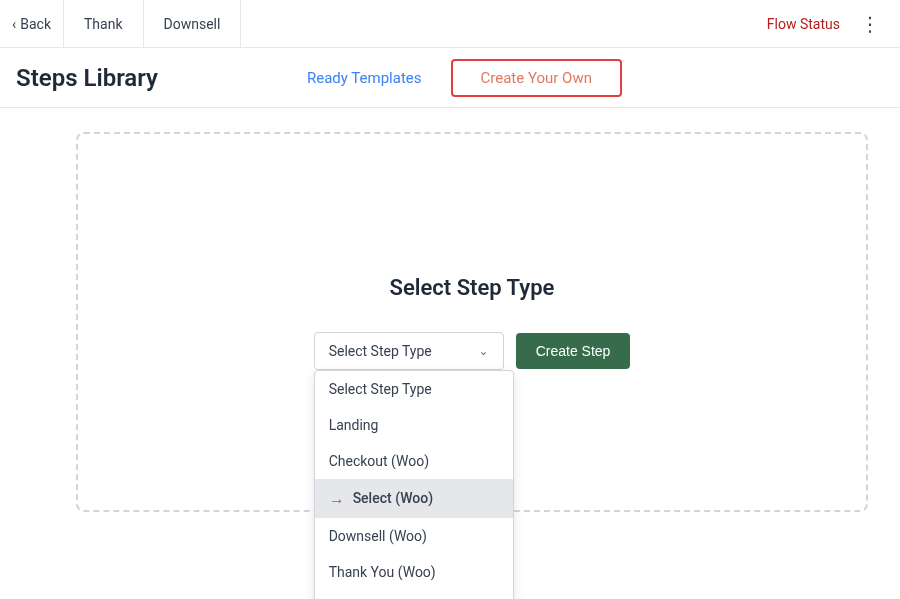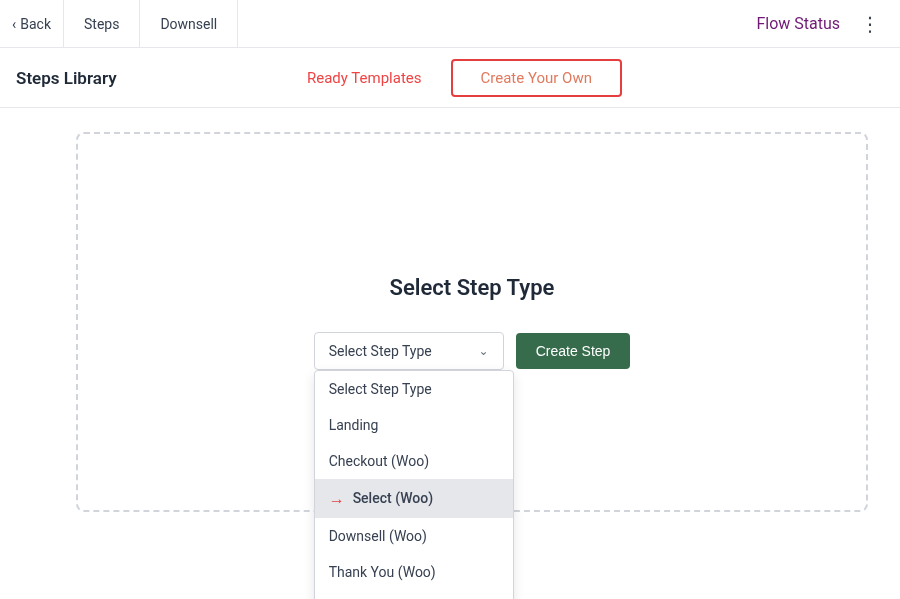--- a/index.html
+++ b/index.html
@@ -33,60 +33,60 @@
       height: 100%;
       display: flex;
       align-items: center;
       font-size: 14px;
       color: #374151;
       cursor: pointer;
       border-right: 1px solid #e5e7eb;
     }
     .nav-spacer { flex: 1; }
     .nav-flow-status {
-      font-size: 16px;
-      color: #701a75;
+      font-size: 14px;
+      color: #b91c1c;
       padding: 0 12px;
       cursor: pointer;
     }
     .nav-dots {
       font-size: 20px;
       color: #374151;
       cursor: pointer;
       padding: 0 8px;
     }
 
     
     .sub-header {
       display: flex;
       align-items: center;
       padding: 0 16px;
       height: 60px;
       border-bottom: 1px solid #e5e7eb;
     }
     .steps-library-title {
-      font-size: 17px;
+      font-size: 24px;
       font-weight: 600;
       color: #1f2937;
       min-width: 160px;
     }
     .sub-header-tabs {
       display: flex;
       align-items: center;
       gap: 0;
       margin-left: auto;
       margin-right: auto;
       position: absolute;
       left: 50%;
       transform: translateX(-50%);
     }
     .sub-tab {
       padding: 8px 28px;
       font-size: 15px;
-      color: #ef4444;
+      color: #3b82f6;
       cursor: pointer;
       border: 1px solid transparent;
     }
     .sub-tab.active {
       color: #e07a5f;
       border: 2px solid #e53e3e;
       border-radius: 4px;
     }
 
     
@@ -192,21 +192,21 @@
   </style>
 </head>
 <body>
 
 <nav class="top-nav">
   <div class="nav-back">
     <span class="nav-back-arrow">‹</span>
     <span>Back</span>
   </div>
   <div class="nav-tab">
-    <span>Steps</span>
+    <span>Thank</span>
   </div>
   <div class="nav-tab">
     <span>Downsell</span>
   </div>
   <div class="nav-spacer"></div>
   <div class="nav-flow-status">
     <span>Flow Status</span>
   </div>
   <div class="nav-dots">
     <span>⋮</span>

